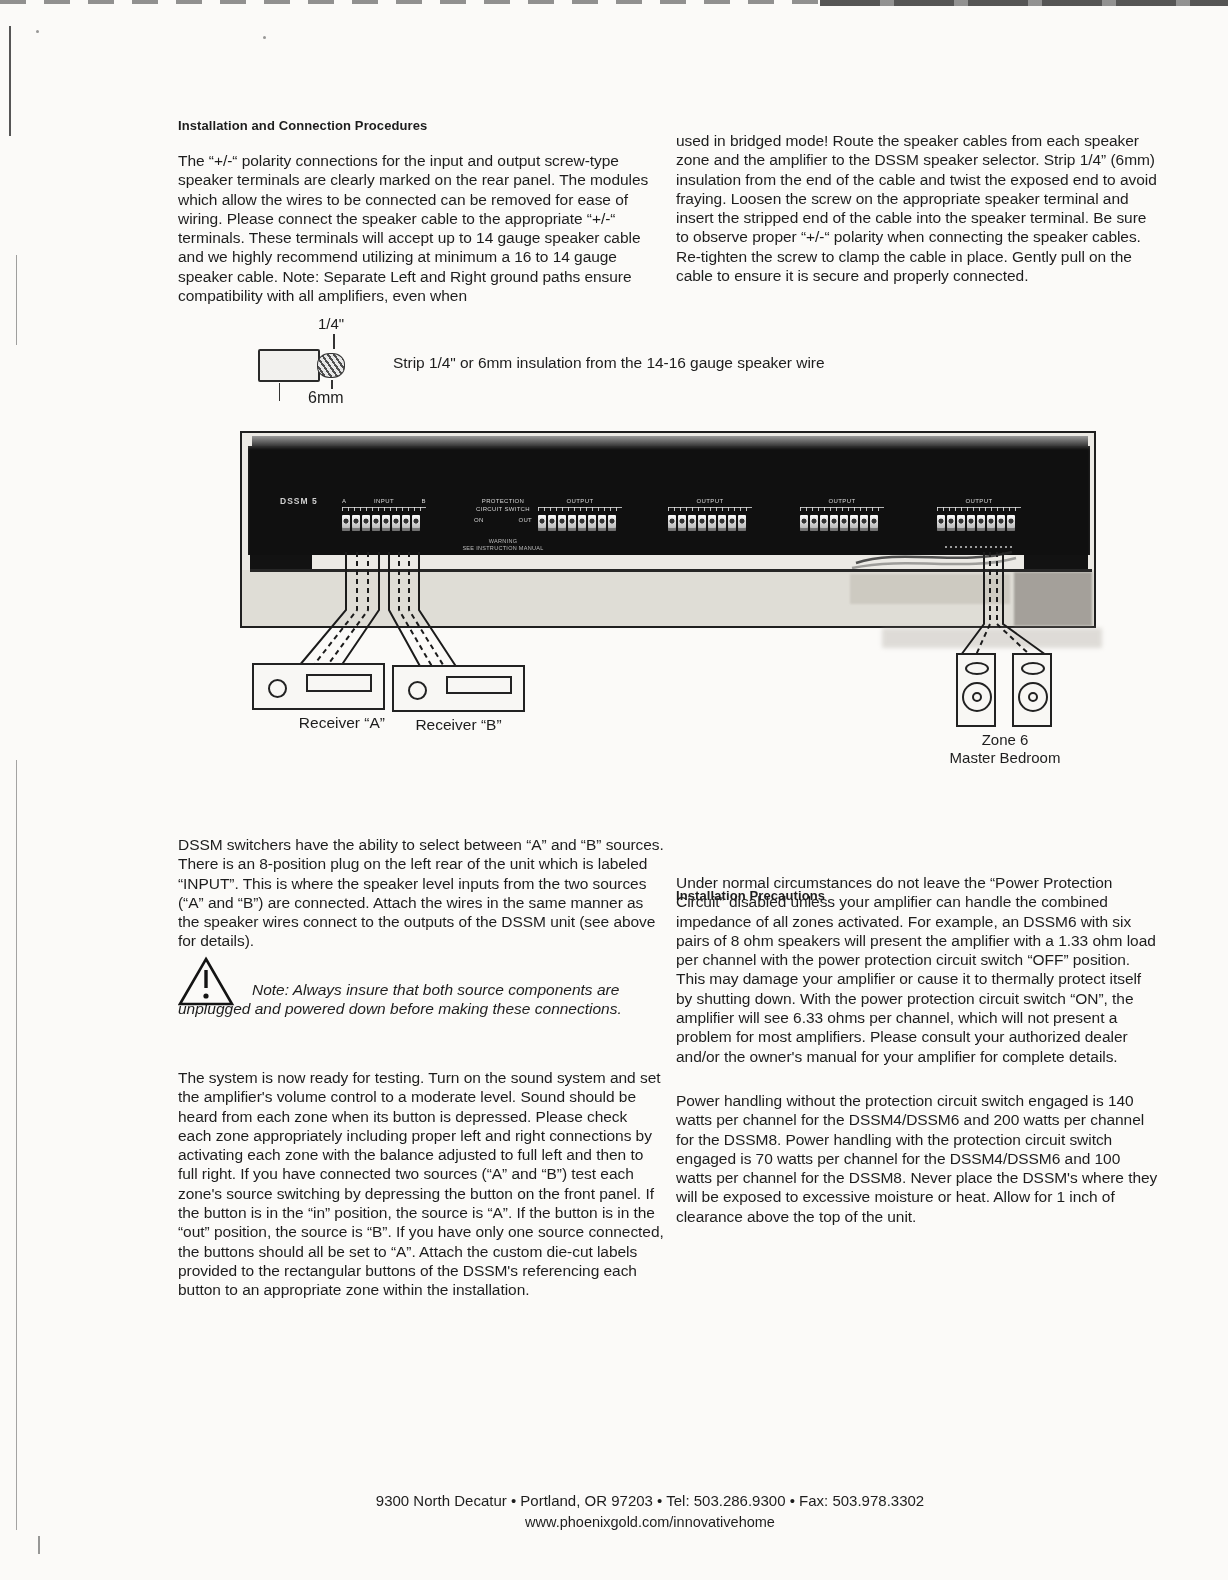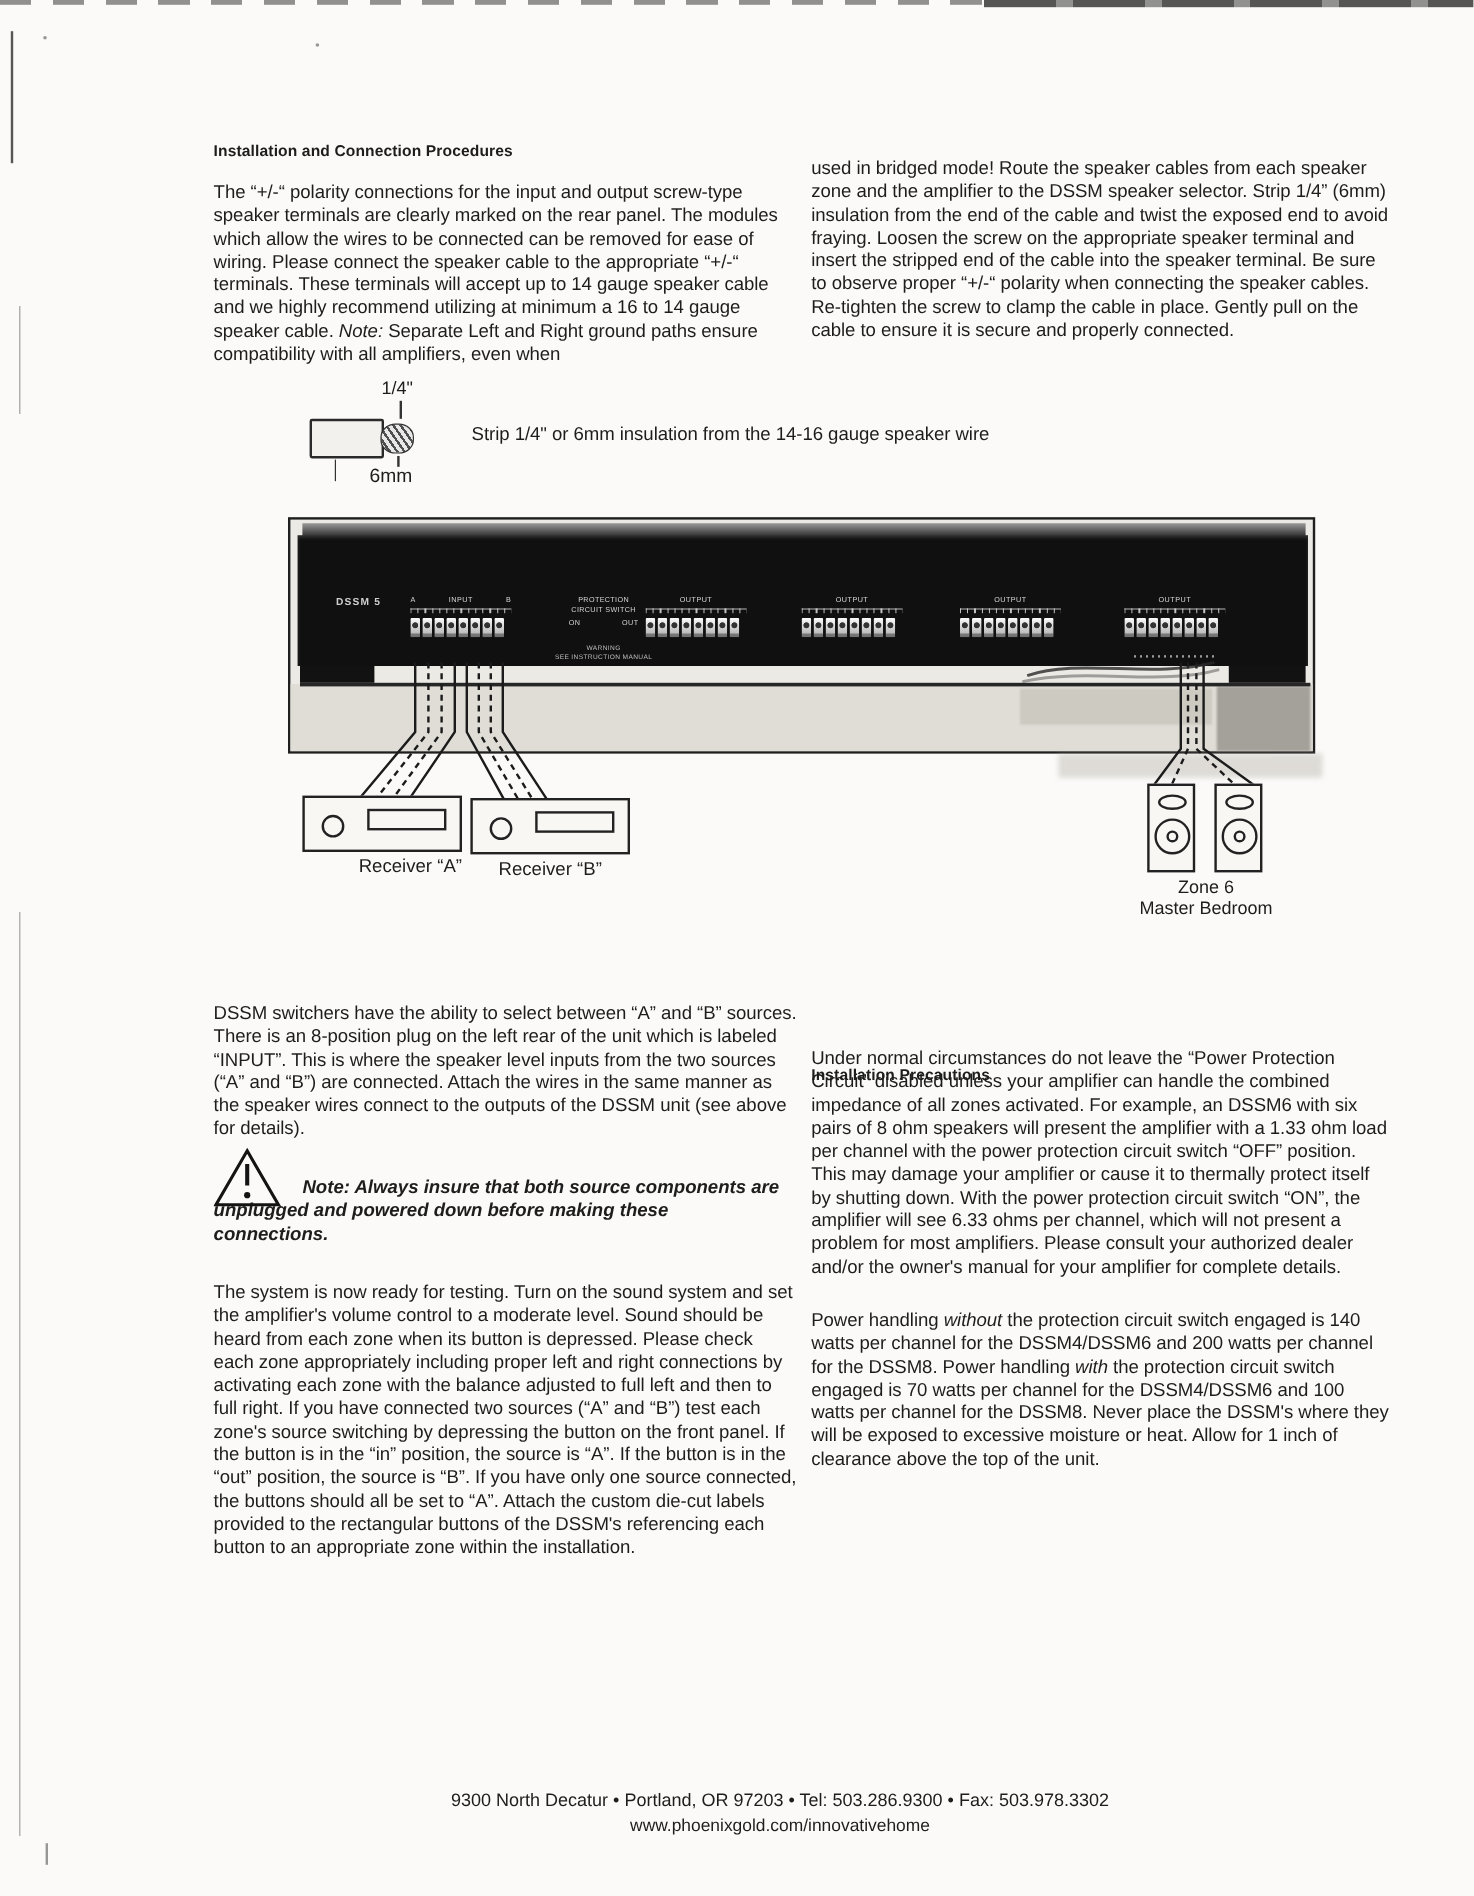--- a/index.html
+++ b/index.html
@@ -18,22 +18,22 @@
     background:repeating-linear-gradient(90deg,#2c2c2c 0 60px,#777 60px 74px);opacity:.8;}
   .scan-left1{left:9px;top:26px;width:2px;height:110px;background:#2d2d2d;opacity:.8;}
   .scan-left2{left:16px;top:255px;width:1px;height:90px;background:#444;opacity:.5;}
   .scan-left3{left:16px;top:760px;width:1px;height:770px;background:#3a3a3a;opacity:.45;}
   .speck{background:#555;border-radius:50%;opacity:.6;}
   
   .h1{font-size:13px;font-weight:bold;letter-spacing:.1px;}
   .body-text{font-size:15.5px;line-height:19.3px;letter-spacing:-.05px;}
   .col-l{left:178px;width:486px;}
   .col-r{left:676px;width:482px;}
-  .note-i{font-style:italic;}
-  .bi{font-weight:bold;font-style:italic;}
+  .note-i{}
+  .bi{font-weight:normal;font-style:italic;}
   
   .wire-body{left:258px;top:349px;width:62px;height:33px;border:2px solid #2a2a2a;background:#f2f1ee;border-radius:2px;}
   .wire-strip{left:317px;top:353px;width:28px;height:25px;border:1px solid #333;border-radius:45%;
     background:repeating-linear-gradient(55deg,#4f4f4f 0 2px,#e8e8e8 2px 5px);}
   .dim{font-size:15px;color:#1d1d1d;}
   .tick-v{width:2px;background:#333;}
   
   .photo-frame{left:240px;top:431px;width:856px;height:197px;border:2px solid #1f1f1f;background:#eceae5;}
   .frame-band{left:242px;top:570px;width:852px;height:56px;background:#dcd9d2;opacity:.8;}
   .noise-dark{left:1014px;top:572px;width:78px;height:54px;background:#7d7973;opacity:.6;filter:blur(1px);}

